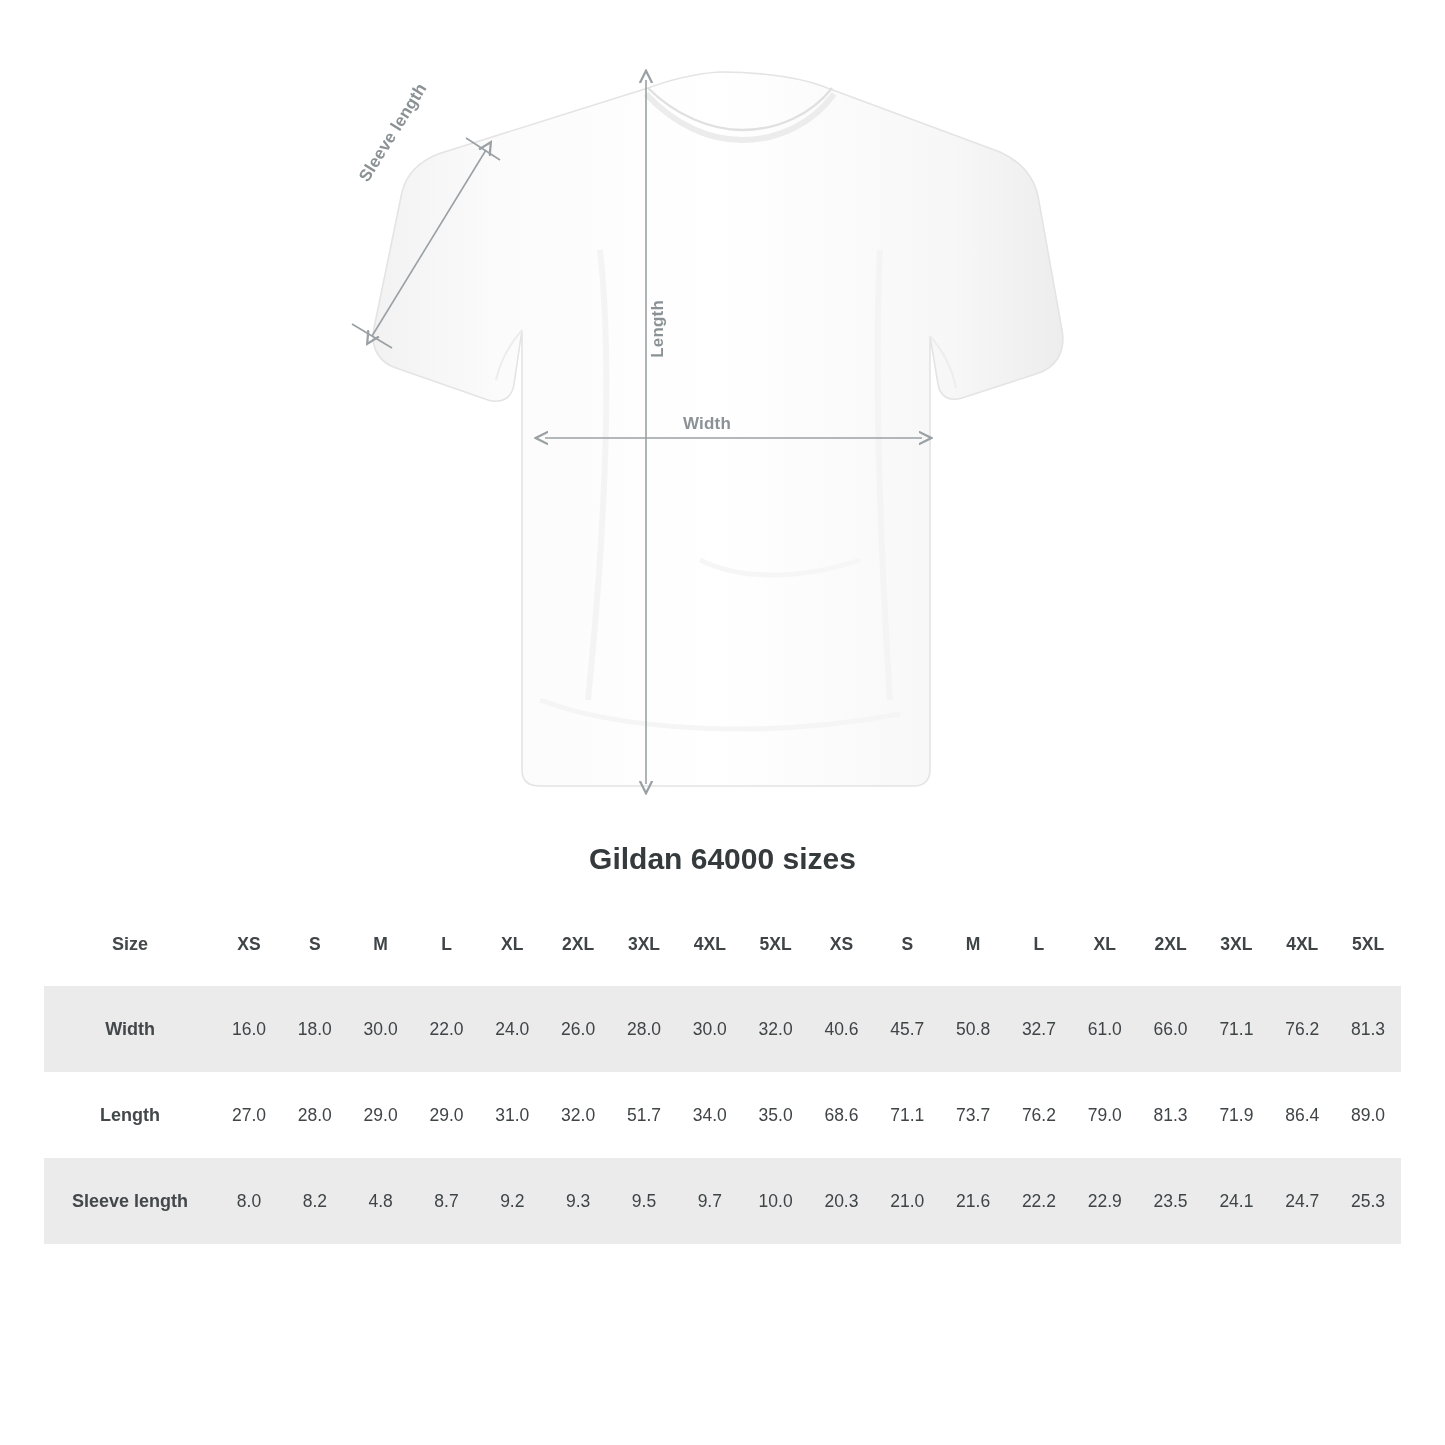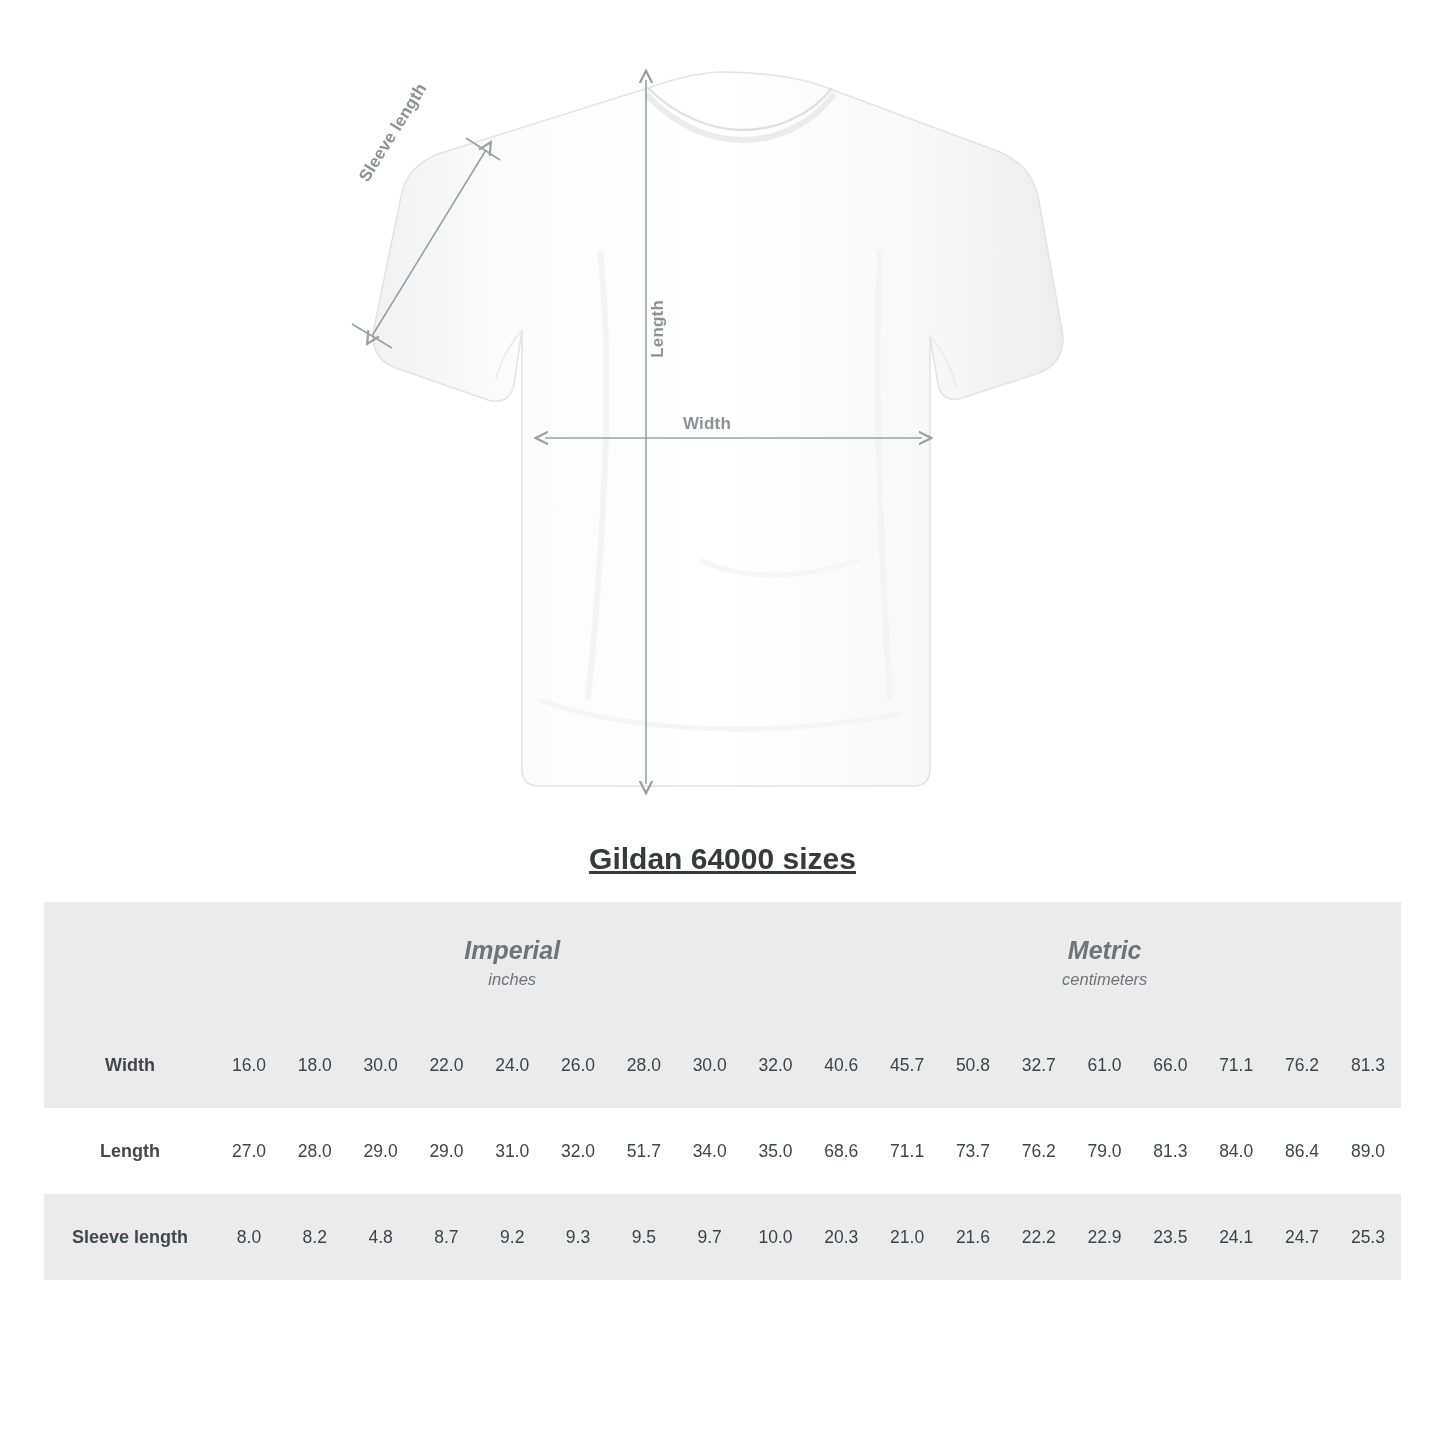--- a/index.html
+++ b/index.html
@@ -59,21 +59,20 @@
   
   .title-block {
     text-align: center;
     margin-top: 22px;
   }
   .chart-title {
     font-size: 30px;
     font-weight: bold;
     color: #353a3d;
     margin: 8px;
-    text-decoration: underline;
   }
   .chart-note {
     font-size: 17.5px;
     font-style: italic;
     color: #6e7478;
     margin-top: 16px;
   }
 
   
   .table-wrap {
@@ -236,32 +235,42 @@
           <col class="col-val">
           <col class="col-val">
           <col class="col-val">
           <col class="col-val">
         <col class="col-val">
           <col class="col-val">
           <col class="col-val">
           <col class="col-val">
       </colgroup>
       <tbody>
-        <tr class="sys-row">
-          <td></td>
-          <td colspan="9">
-            <div class="sys-name">Imperial</div>
-            <div class="sys-unit">inches</div>
-          </td>
-          <td colspan="9">
-            <div class="sys-name">Metric</div>
-            <div class="sys-unit">centimeters</div>
-          </td>
+
+        <tr class="hdr-row">
+          <td class="rowlabel">Size</td>
+          <td>XS</td>
+          <td>S</td>
+          <td>M</td>
+          <td>L</td>
+          <td>XL</td>
+          <td>2XL</td>
+          <td>3XL</td>
+          <td>4XL</td>
+          <td>5XL</td>
+          <td>XS</td>
+          <td>S</td>
+          <td>M</td>
+          <td>L</td>
+          <td>XL</td>
+          <td>2XL</td>
+          <td>3XL</td>
+          <td>4XL</td>
+          <td>5XL</td>
         </tr>
-
 
         <tr class="data-row row-shaded">
           <td class="rowlabel">Width</td>
           <td>16.0</td>
           <td>18.0</td>
           <td>30.0</td>
           <td>22.0</td>
           <td>24.0</td>
           <td>26.0</td>
           <td>28.0</td>
@@ -288,21 +297,21 @@
           <td>32.0</td>
           <td>51.7</td>
           <td>34.0</td>
           <td>35.0</td>
           <td>68.6</td>
           <td>71.1</td>
           <td>73.7</td>
           <td>76.2</td>
           <td>79.0</td>
           <td>81.3</td>
-          <td>84.0</td>
+          <td>71.9</td>
           <td>86.4</td>
           <td>89.0</td>
         </tr>
 
         <tr class="data-row row-shaded">
           <td class="rowlabel">Sleeve length</td>
           <td>8.0</td>
           <td>8.2</td>
           <td>4.8</td>
           <td>8.7</td>

